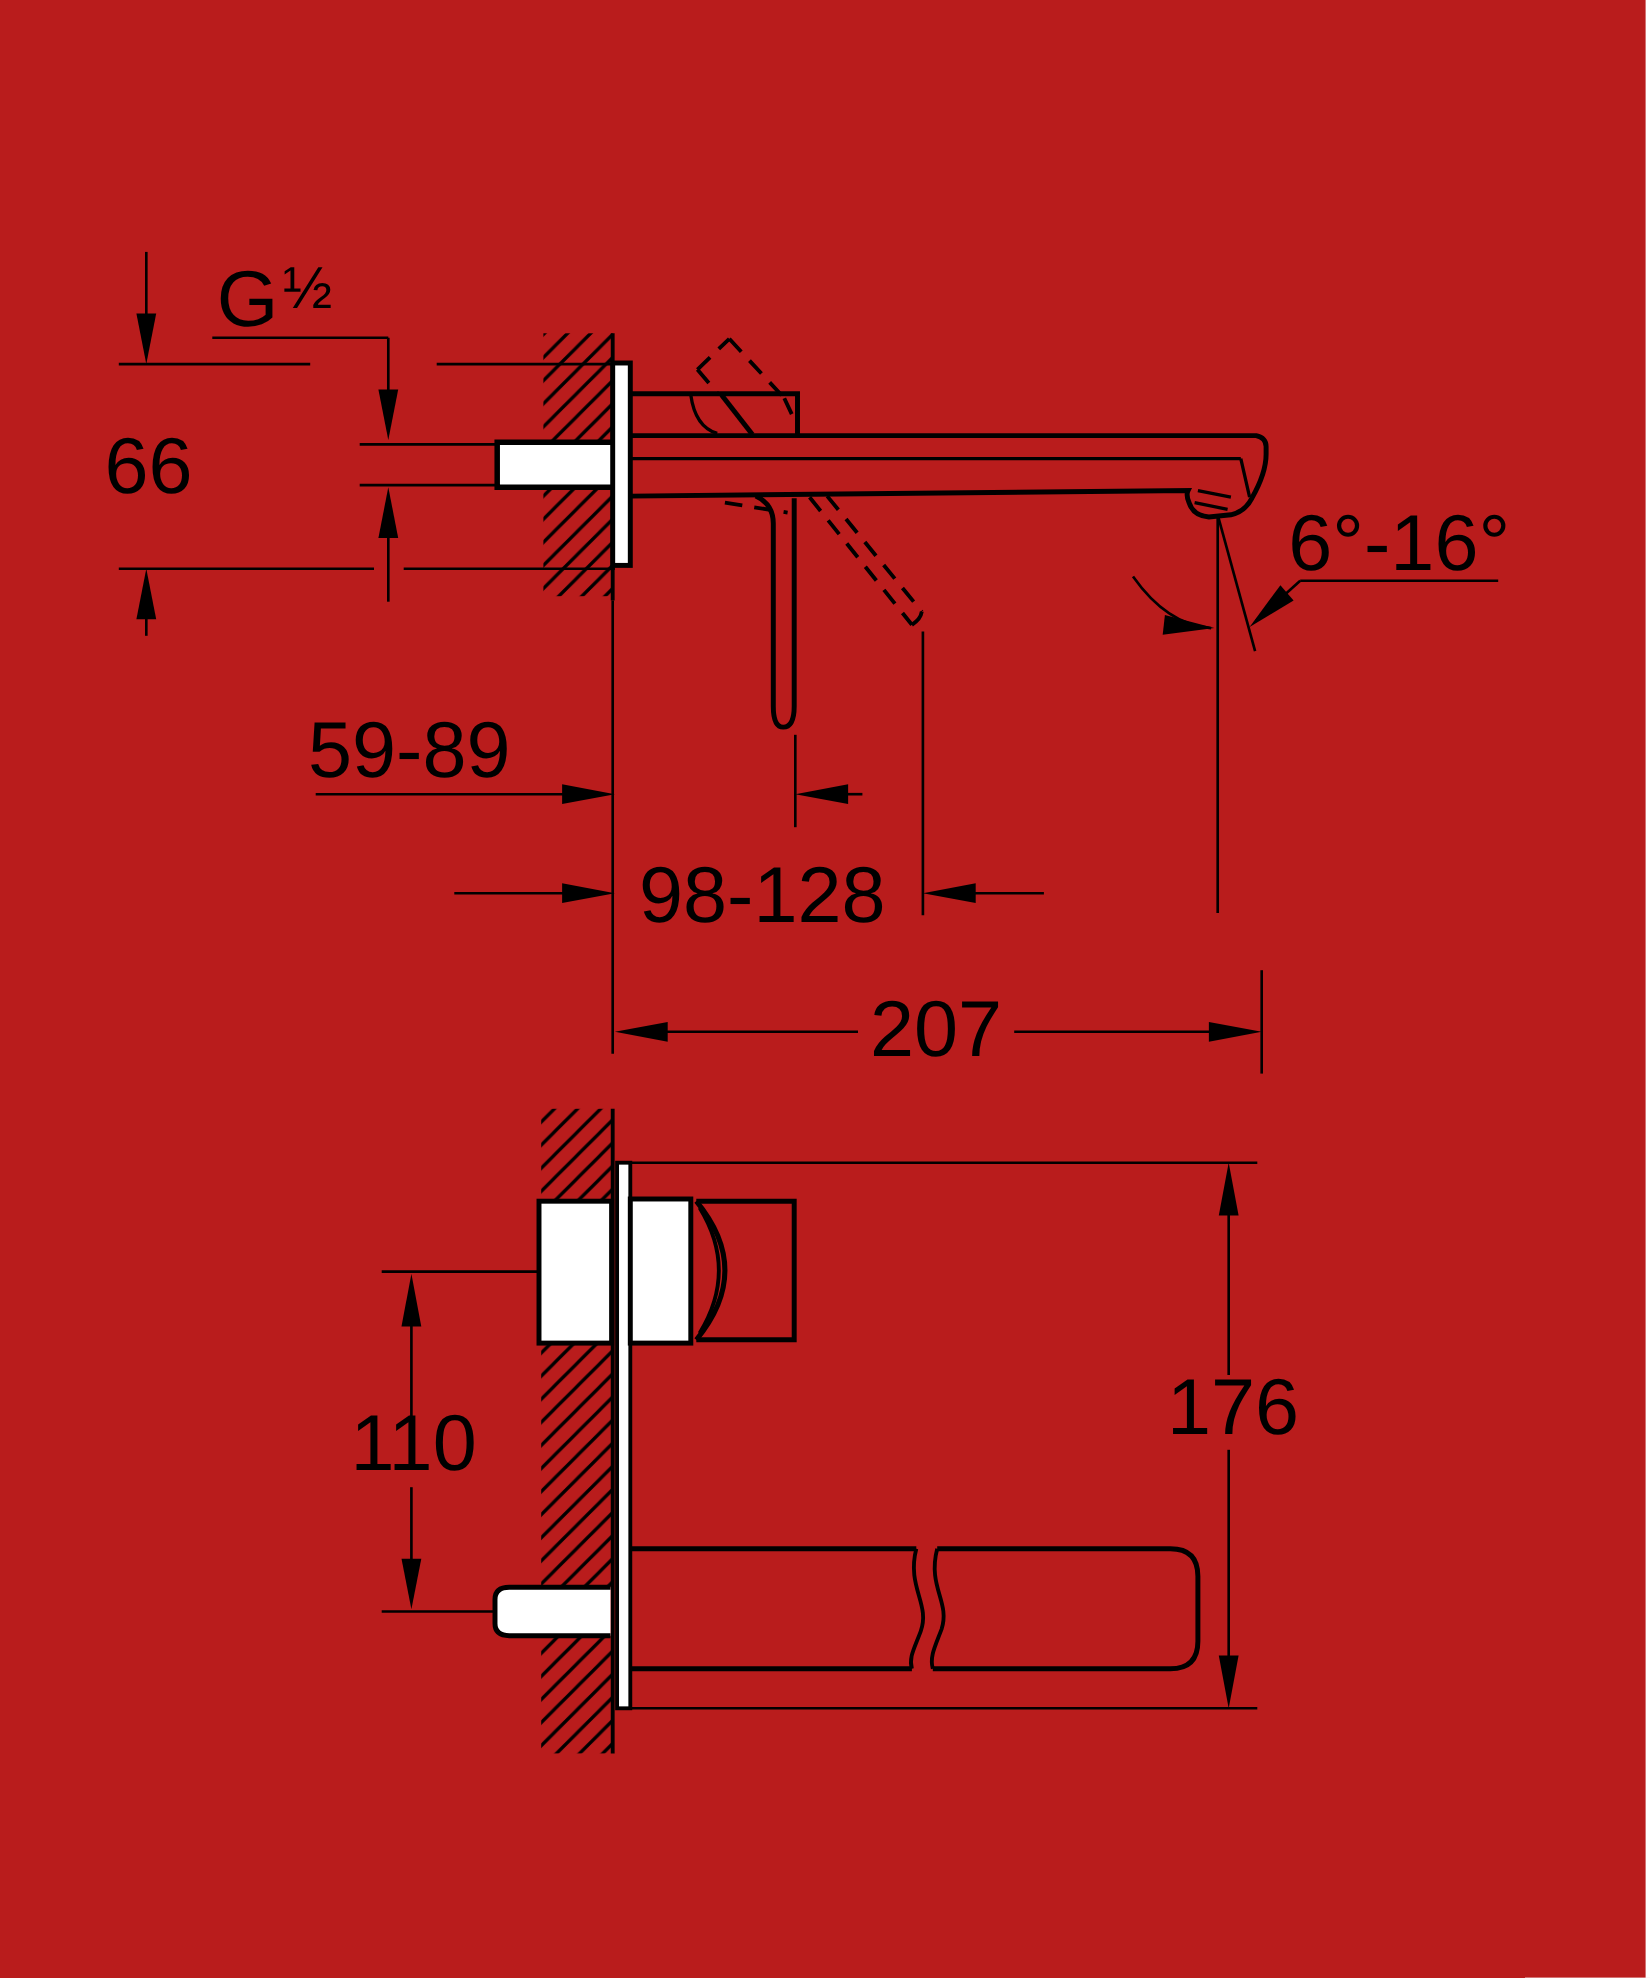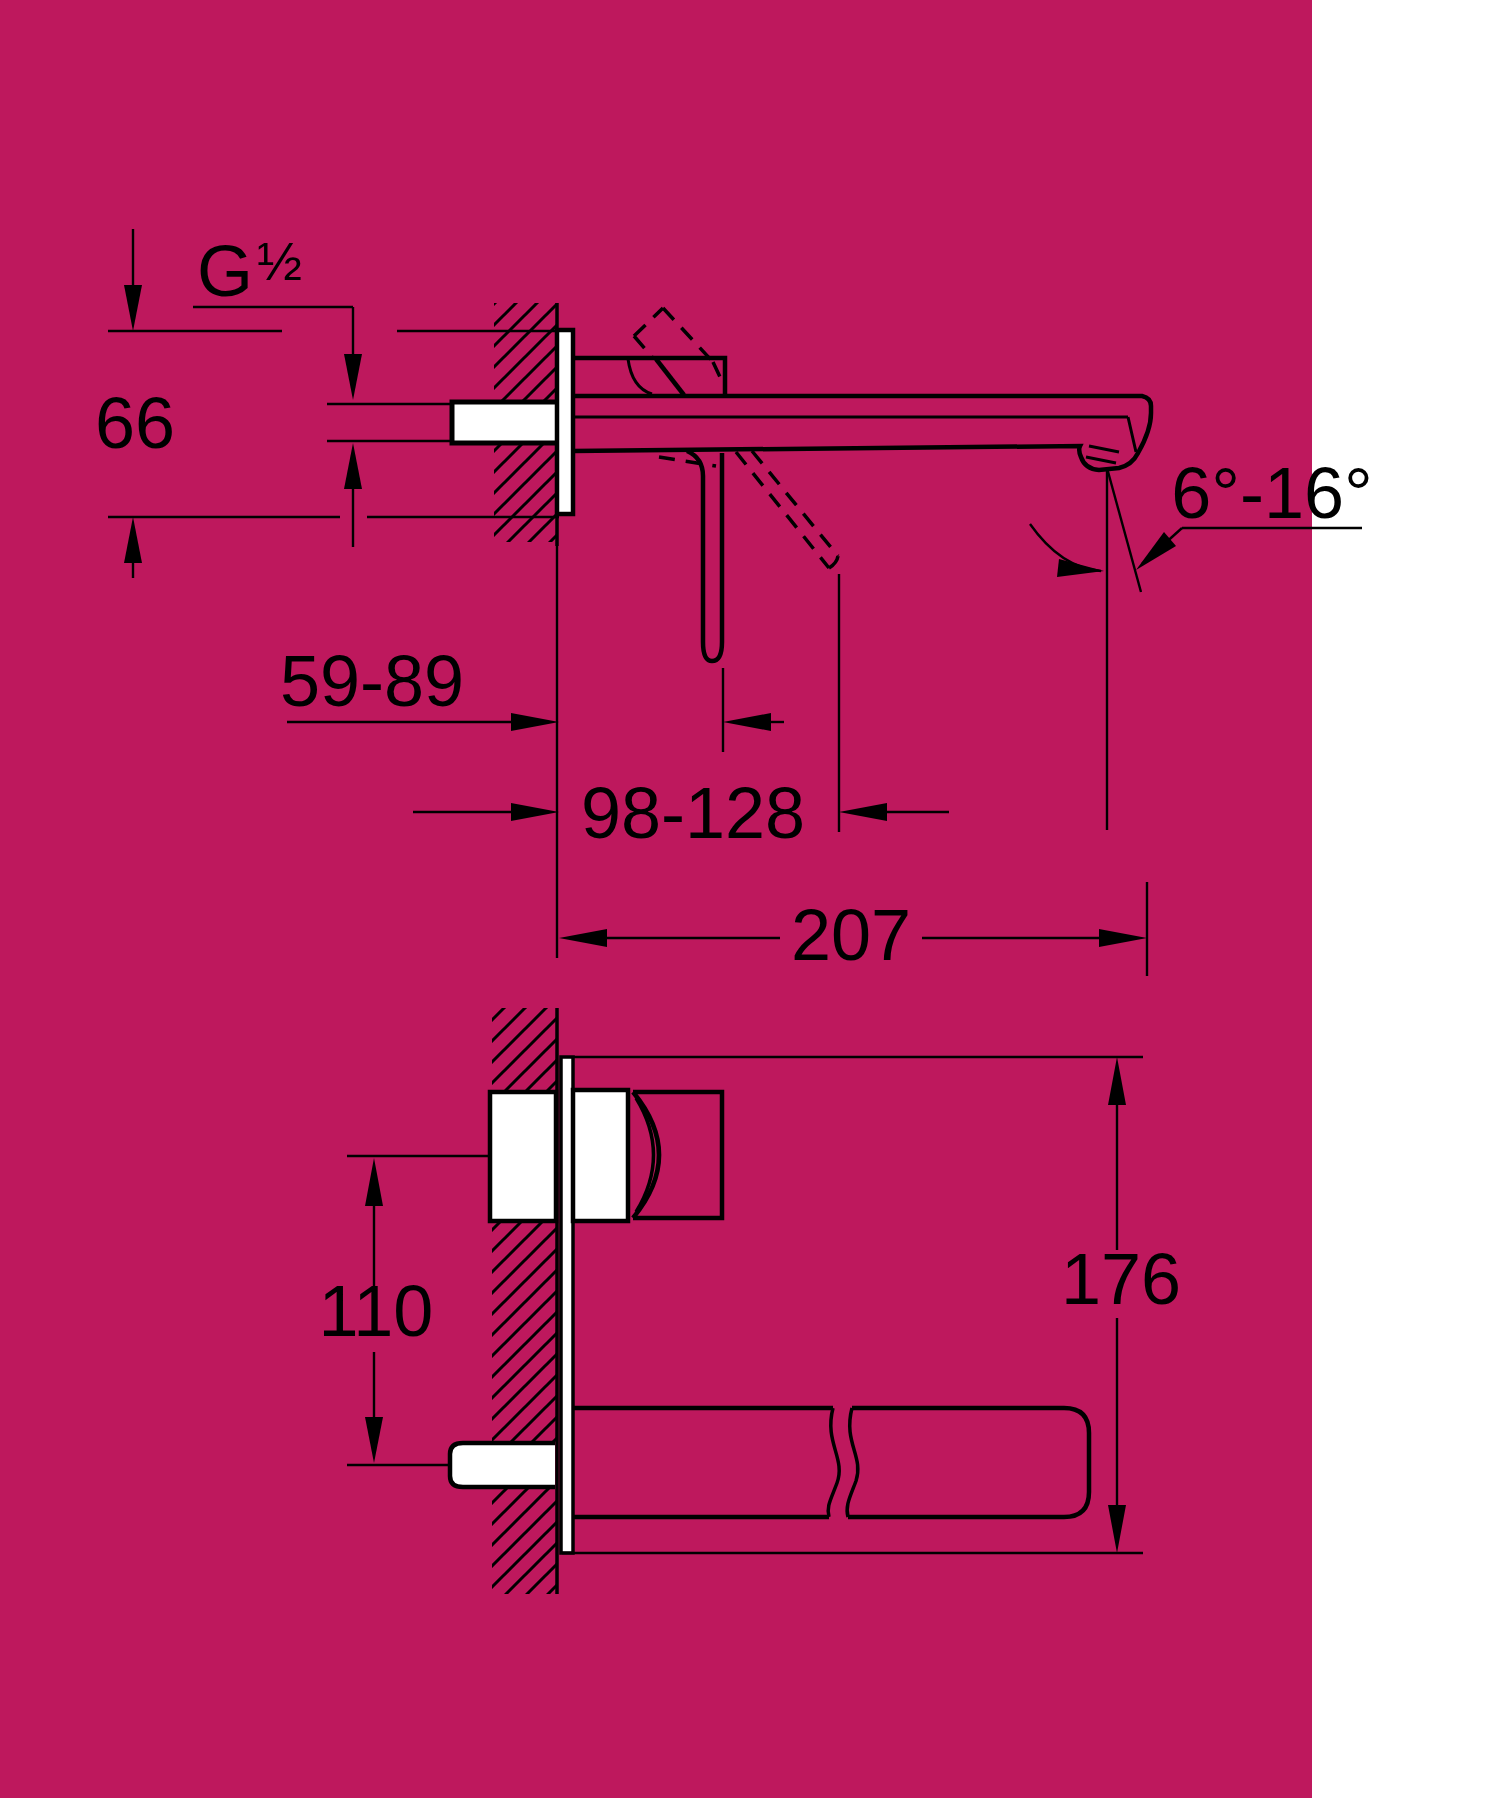--- a/index.html
+++ b/index.html
@@ -1,16 +1,16 @@
 <!DOCTYPE html>
 <html><head>
 <meta charset="utf-8">
 <style>
   html,body{margin:0;padding:0;background:#ffffff;}
-  #stage{position:relative;width:1312px;height:1798px;background:#be185d;}
+  #stage{position:relative;width:1496px;height:1798px;background:#b91c1c;}
   svg text{font-family:"Liberation Sans","DejaVu Sans",sans-serif;fill:#000000;}
   .ol5 {stroke:#000;stroke-width:5;fill:none;stroke-linejoin:miter;}
   .ol45{stroke:#000;stroke-width:4.5;fill:none;stroke-linejoin:miter;}
   .ol35{stroke:#000;stroke-width:3.5;fill:none;}
   .ol3 {stroke:#000;stroke-width:3;fill:none;}
   .thin{stroke:#000;stroke-width:2.4;fill:none;}
   .dash{stroke:#000;stroke-width:3.5;fill:none;stroke-dasharray:16 11;}
   .arr {fill:#000;stroke:none;}
   .wfill{fill:#ffffff;}
   .t72{font-size:72px;}

